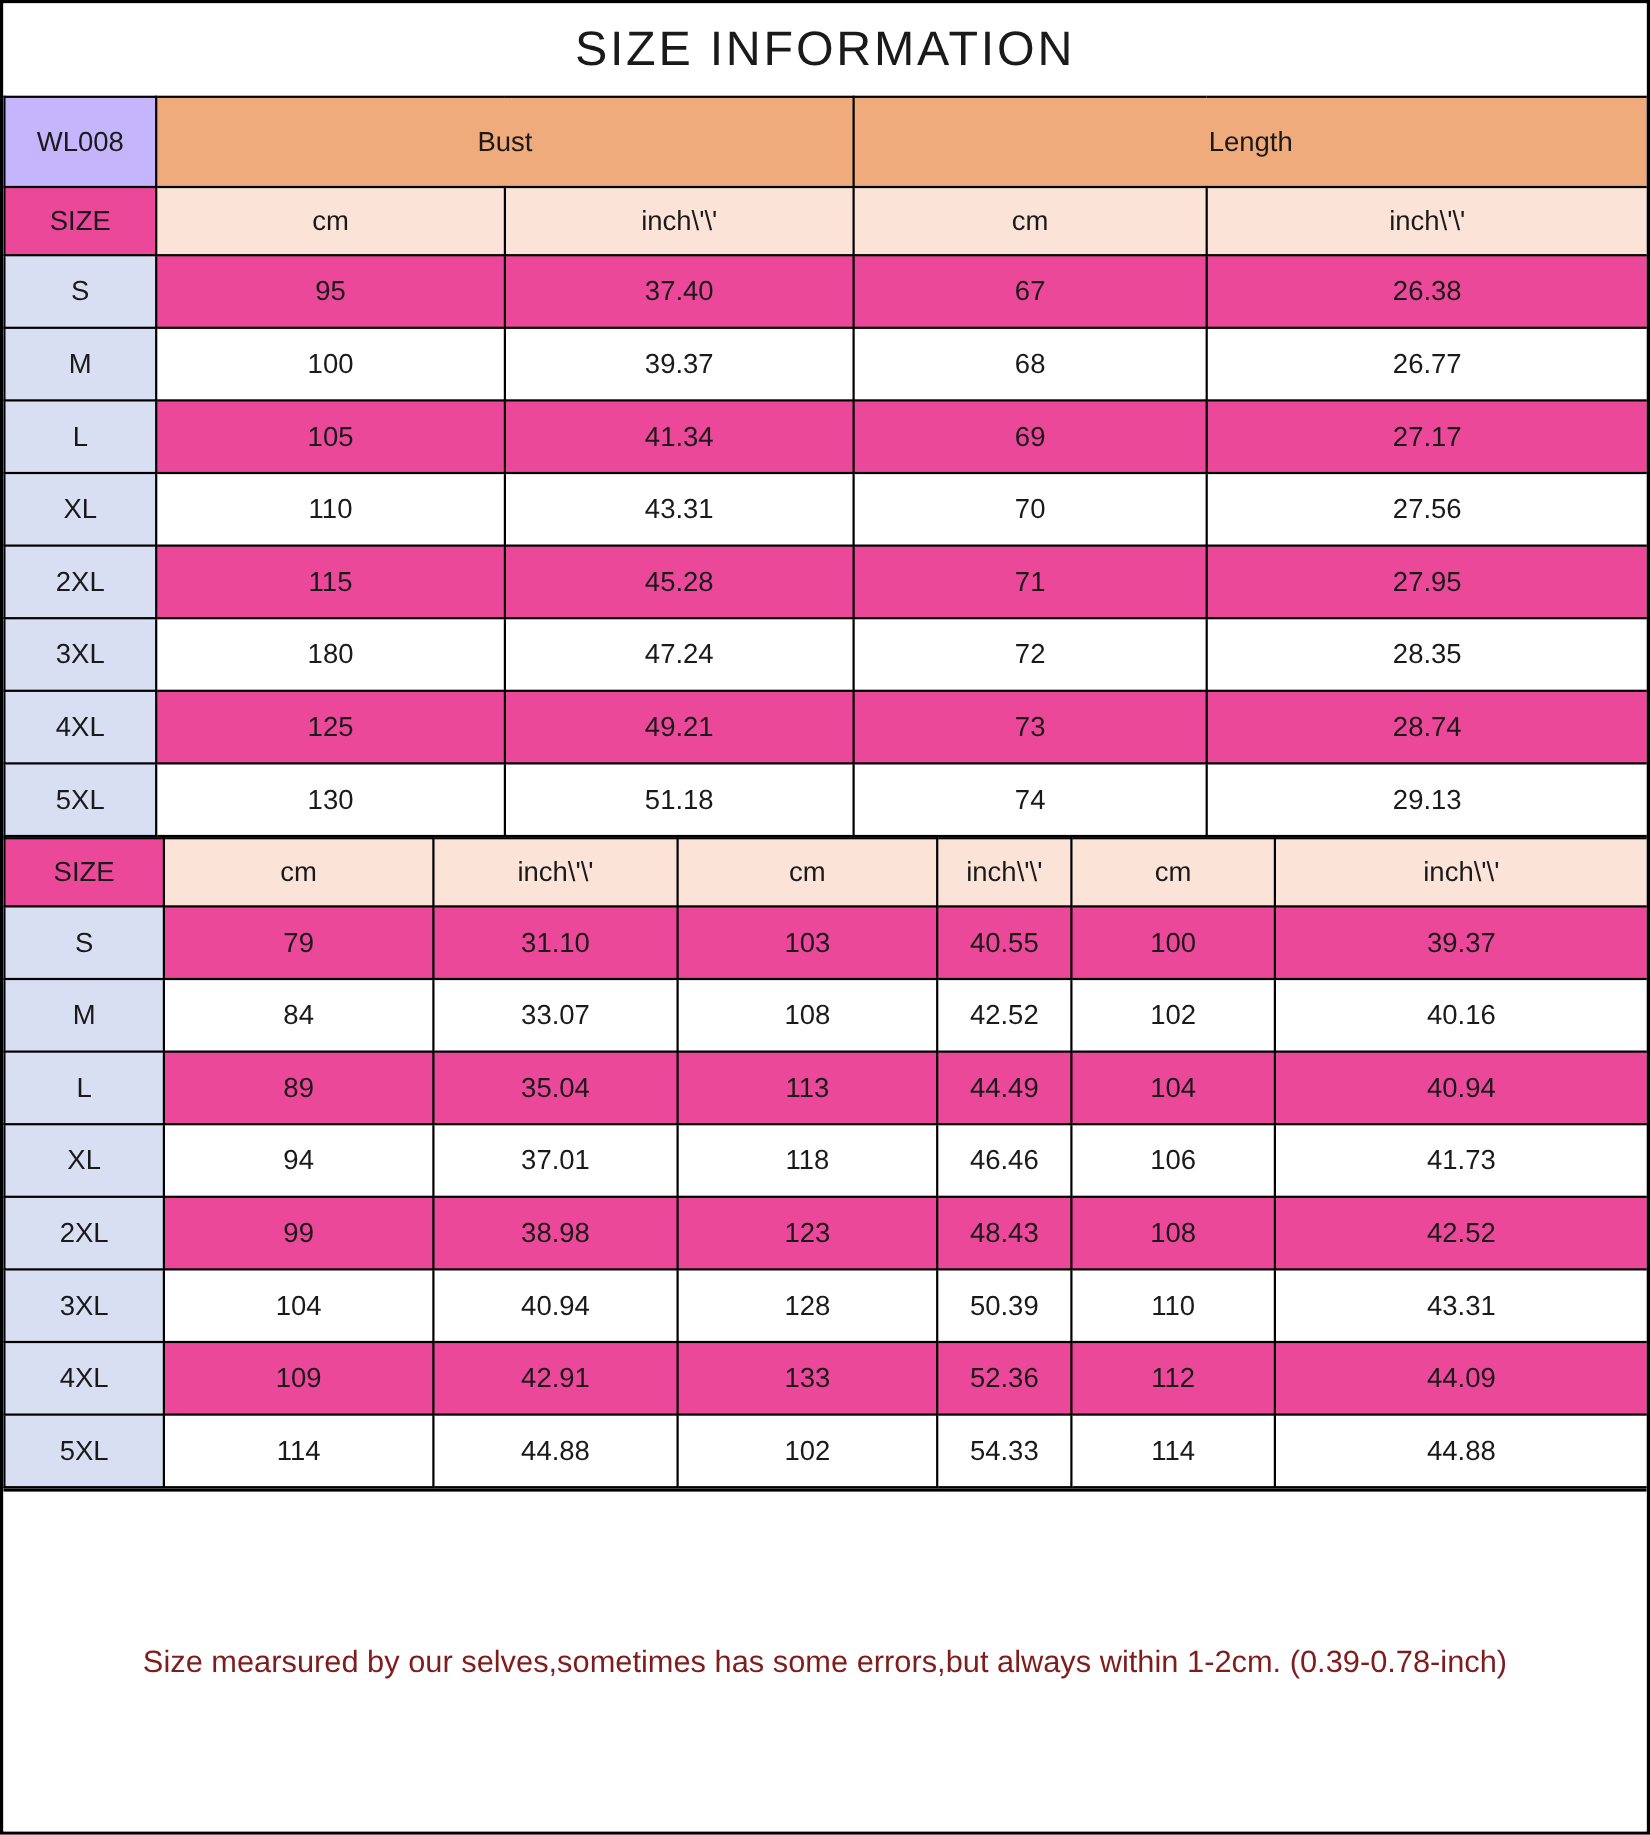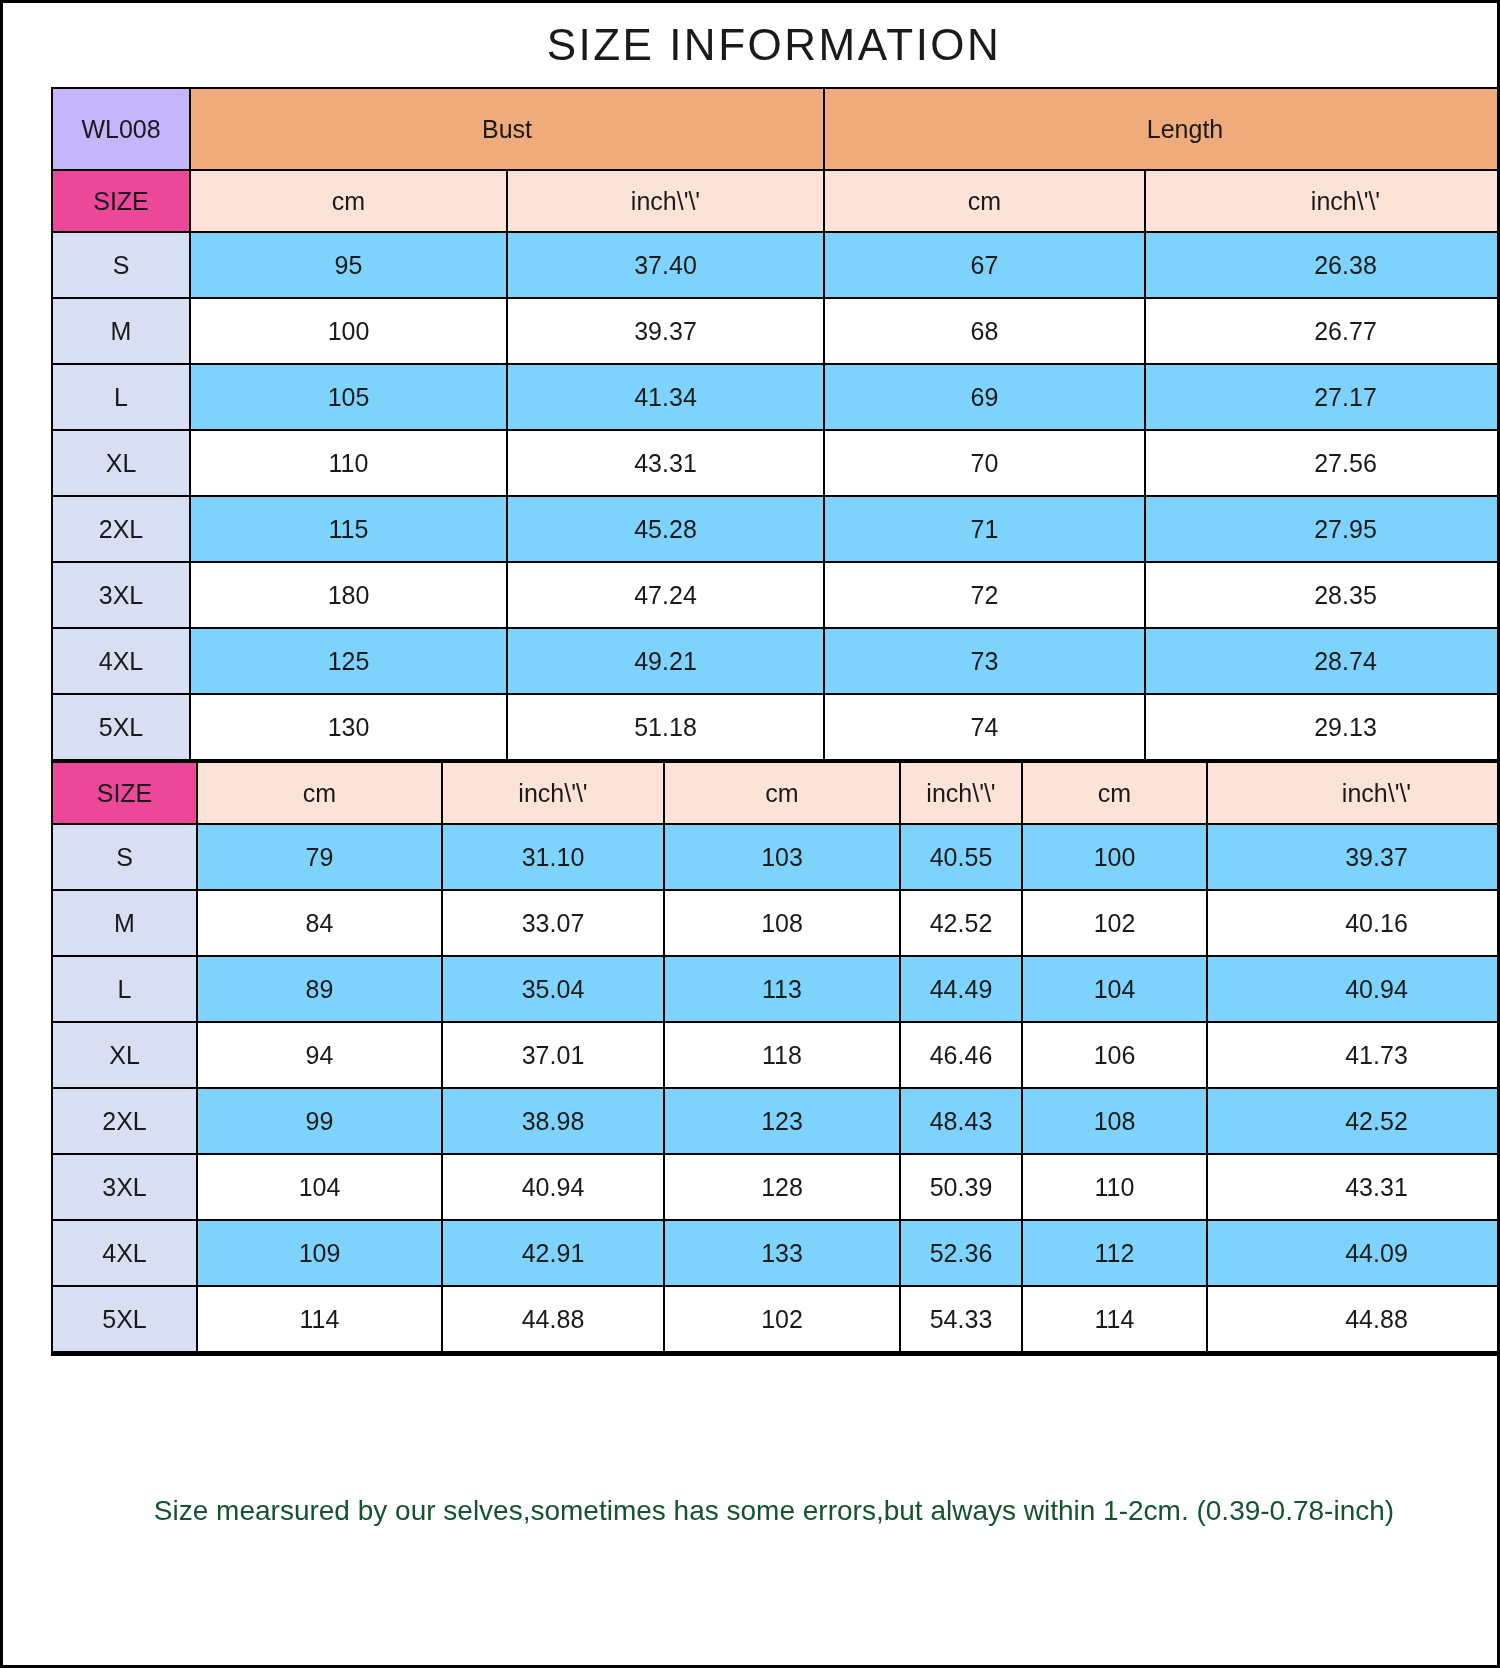--- a/index.html
+++ b/index.html
@@ -12,21 +12,20 @@
   }
 
   .page {
     width: 1500px;
     height: 1668px;
     background: #ffffff;
     border: 3px solid #000000;
     display: flex;
     flex-direction: column;
     overflow: hidden;
-    padding-left: 48px;
   }
 
   
   .title-bar {
     height: 84px;
     flex: 0 0 84px;
     display: flex;
     align-items: center;
     justify-content: center;
     background: #ffffff;
@@ -81,41 +80,41 @@
   
   td.size-cell {
     background: #d9dff2;
     font-size: 27px;
   }
   
   td.cm-cell  { color: #111111; }
   td.in-cell  { color: #ff0000; }
 
   tr.row-alt td.cm-cell,
-  tr.row-alt td.in-cell { background: #7dd3fc; }
+  tr.row-alt td.in-cell { background: #ec4899; }
   tr.row-plain td.cm-cell,
   tr.row-plain td.in-cell { background: #ffffff; }
 
   tr.data-row td { height: 66px; }
 
   
   .table-block { flex: 0 0 auto; }
 
   
   .footer-note {
     flex: 1 1 auto;
     display: flex;
     align-items: center;
     justify-content: center;
     background: #ffffff;
     border-top: 3px solid #000000;
     padding: 0 10px;
   }
   .footer-text {
-    color: #14532d;
+    color: #7f1d1d;
     font-size: 28px;
     text-align: center;
     font-family: "Liberation Sans", sans-serif;
     white-space: nowrap;
   }
 </style>
 </head>
 <body>
 
 <div class="page">

